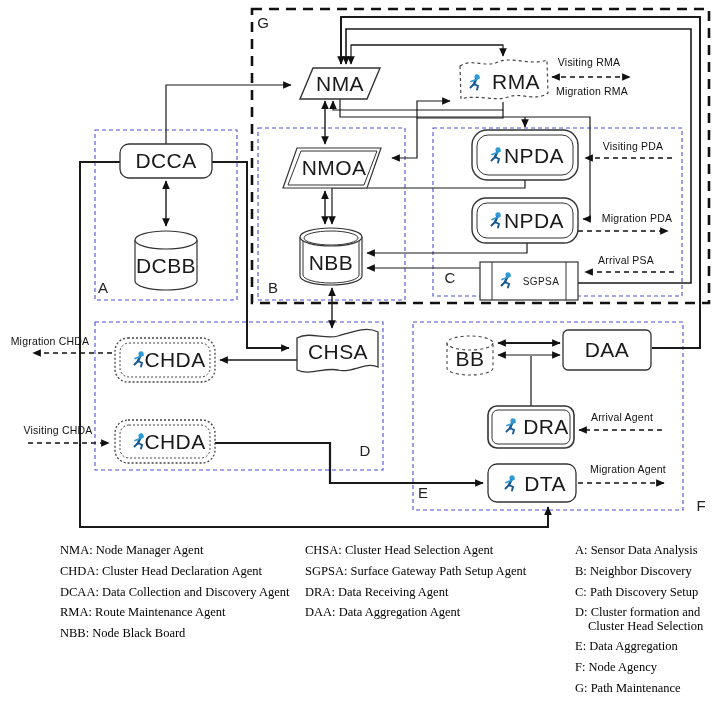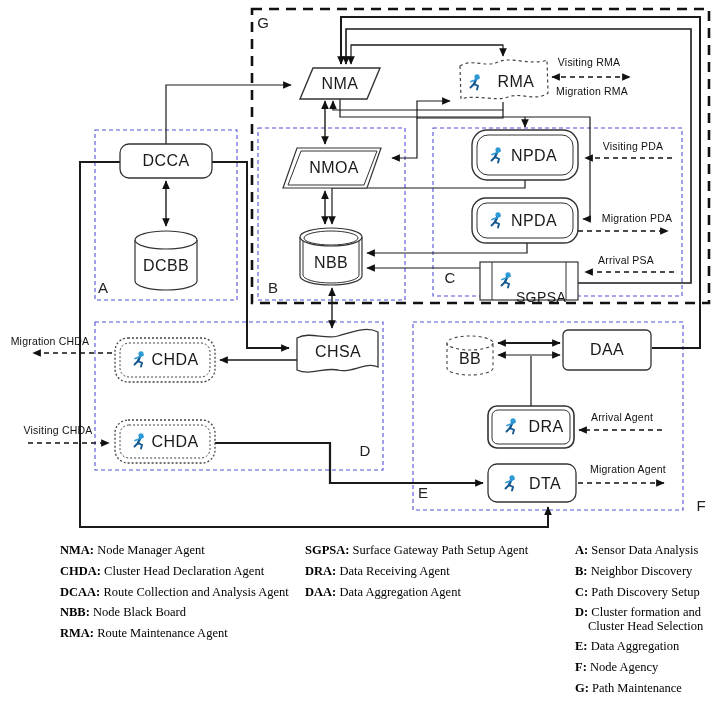--- a/index.html
+++ b/index.html
@@ -1,29 +1,29 @@
 <!DOCTYPE html>
 <html><head>
 <meta charset="utf-8">
 <style>
   html,body{margin:0;padding:0;background:#fff;}
   .stage{position:relative;width:717px;height:707px;background:#ffffff;overflow:hidden;
          font-family:"Liberation Sans",sans-serif;color:#111;}
   svg{position:absolute;left:0;top:0;}
-  .lbl{position:absolute;transform:translate(-50%,-50%);font-size:16px;letter-spacing:.4px;
+  .lbl{position:absolute;transform:translate(-50%,-50%);font-size:21px;letter-spacing:.4px;
        color:#1a1a1a;white-space:nowrap;}
-  .lbl.small{font-size:14px;margin-top:16px;}
+  .lbl.small{font-size:10px;}
   .letter{position:absolute;transform:translate(-50%,-50%);font-size:15px;color:#222;}
   .flow{position:absolute;transform:translate(-50%,-50%);font-size:10.5px;font-weight:normal;
         color:#111;white-space:nowrap;letter-spacing:.2px;}
   .legend{position:absolute;left:0;top:544px;width:717px;font-family:"Liberation Serif",serif;
           font-size:12.5px;color:#000;}
   .lcol{position:absolute;top:0;}
   .lrow{margin-bottom:7.5px;padding-left:13px;text-indent:-13px;line-height:1.06;}
-  .lterm{font-weight:bold;}
+  .lterm{font-weight:normal;}
 </style>
 </head>
 <body>
 
 <div class="stage">
 
 <svg width="717" height="707" viewBox="0 0 717 707">
   <defs>
     <marker id="ah" viewBox="0 0 8 8" refX="7" refY="4" markerWidth="9" markerHeight="9" orient="auto" markerUnits="userSpaceOnUse">
       <path d="M0,0.6 L7.6,4 L0,7.4 Z" fill="#111"></path>
@@ -229,25 +229,26 @@
 <span class="flow" style="left:626px;top:260px">Arrival PSA</span>
 <span class="flow" style="left:50px;top:341px">Migration CHDA</span>
 <span class="flow" style="left:58px;top:430px">Visiting CHDA</span>
 <span class="flow" style="left:622px;top:417px">Arrival Agent</span>
 <span class="flow" style="left:628px;top:469px">Migration Agent</span>
 
 <div class="legend">
   <div class="lcol" style="left:60px;width:240px">
     <div class="lrow"><span class="lterm">NMA:</span> <span>Node Manager Agent</span></div>
     <div class="lrow"><span class="lterm">CHDA:</span> <span>Cluster Head Declaration Agent</span></div>
-    <div class="lrow"><span class="lterm">DCAA:</span> <span>Route Collection and Analysis Agent</span></div>
+    <div class="lrow"><span class="lterm">DCAA:</span> <span>Data Collection and Discovery Agent</span></div>
+    <div class="lrow"><span class="lterm">RMA:</span> <span>Route Maintenance Agent</span></div>
     <div class="lrow"><span class="lterm">NBB:</span> <span>Node Black Board</span></div>
-    <div class="lrow"><span class="lterm">RMA:</span> <span>Route Maintenance Agent</span></div>
   </div>
   <div class="lcol" style="left:305px;width:262px">
+    <div class="lrow"><span class="lterm">CHSA:</span> <span>Cluster Head Selection Agent</span></div>
     <div class="lrow"><span class="lterm">SGPSA:</span> <span>Surface Gateway Path Setup Agent</span></div>
     <div class="lrow"><span class="lterm">DRA:</span> <span>Data Receiving Agent</span></div>
     <div class="lrow"><span class="lterm">DAA:</span> <span>Data Aggregation Agent</span></div>
   </div>
   <div class="lcol" style="left:575px;width:140px">
     <div class="lrow"><span class="lterm">A:</span> <span>Sensor Data Analysis</span></div>
     <div class="lrow"><span class="lterm">B:</span> <span>Neighbor Discovery</span></div>
     <div class="lrow"><span class="lterm">C:</span> <span>Path Discovery Setup</span></div>
     <div class="lrow"><span class="lterm">D:</span> <span>Cluster formation and Cluster Head Selection</span></div>
     <div class="lrow"><span class="lterm">E:</span> <span>Data Aggregation</span></div>

